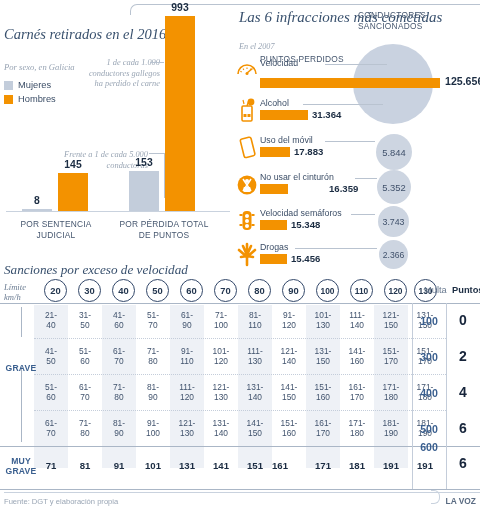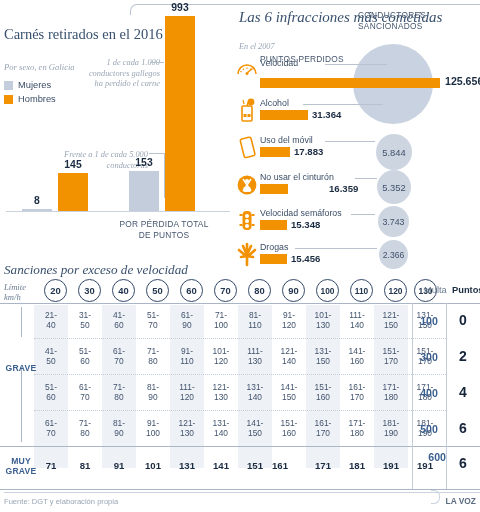--- a/index.html
+++ b/index.html
@@ -25,21 +25,21 @@
     border-top:1.4px solid #b9c3d0;
     border-left:1.4px solid #b9c3d0;
     border-top-left-radius:7px;
   }
 
   
   .lchart { position:absolute; left:0; top:26px; width:232px; height:232px; }
   .lchart h2 {
     position:absolute; left:4px; top:0;
     font-family:"Liberation Serif", serif;
-    font-weight:normal;
+    font-style:italic; font-weight:normal;
     font-size:14.5px; line-height:16px; color:#38506d;
   }
   .lchart .sub {
     position:absolute; left:4px; top:36px;
     font-family:"Liberation Serif", serif;
     font-style:italic; font-size:8.6px; color:#97a3b3;
   }
   .legend { position:absolute; left:4px; top:50px; }
   .legend .row { display:flex; align-items:center; margin-top:4px; }
   .legend .sw { width:9px; height:9px; margin-right:5px; }
@@ -224,20 +224,21 @@
 
     <div class="bars">
       <div class="baxis"></div>
 
       <div class="bar grey" style="left:22px;  width:30px; height:2px;"></div>
       <div class="barval" style="left:22px;  width:30px; bottom:52px;">8</div>
 
       <div class="bar orange" style="left:58px;  width:30px; height:38px;"></div>
       <div class="barval" style="left:58px;  width:30px; bottom:88px;">145</div>
 
+      <div class="bcat" style="left:8px; width:96px;">POR SENTENCIA JUDICIAL</div>
 
       <div class="bar grey" style="left:129px; width:30px; height:40px;"></div>
       <div class="barval" style="left:129px; width:30px; bottom:90px;">153</div>
 
       <div class="bar orange" style="left:165px; width:30px; height:195px;"></div>
       <div class="barval" style="left:165px; width:30px; bottom:245px;">993</div>
 
       <div class="bcat" style="left:114px; width:100px;">POR PÉRDIDA TOTAL DE PUNTOS</div>
     </div>
   </div>
@@ -461,21 +462,21 @@
       <div class="cell b" style="left:102px; top:155px; width:34px;">91</div>
       <div class="cell b" style="left:136px; top:155px; width:34px;">101</div>
       <div class="cell b" style="left:170px; top:155px; width:34px;">131</div>
       <div class="cell b" style="left:204px; top:155px; width:34px;">141</div>
       <div class="cell b" style="left:238px; top:155px; width:34px;">151</div>
       <div class="cell b" style="left:272px; top:155px; width:16px;">161</div>
       <div class="cell b" style="left:306px; top:155px; width:34px;">171</div>
       <div class="cell b" style="left:340px; top:155px; width:34px;">181</div>
       <div class="cell b" style="left:374px; top:155px; width:34px;">191</div>
       <div class="cell b" style="left:408px; top:155px; width:34px;">191</div>
-      <div class="fine" style="left:412px; top:146px; width:34px;text-align:right;">600</div>
+      <div class="fine" style="left:412px; top:136px; width:34px;">600</div>
       <div class="pts" style="left:446px; top:150px; width:34px;">6</div>
     </div>
   </div>
 
   <div class="footer-rule"></div>
   <div class="footer-src">Fuente: DGT y elaboración propia</div>
   <div class="lavoz-brace"></div>
   <div class="lavoz">LA VOZ</div>
 
 </div>

